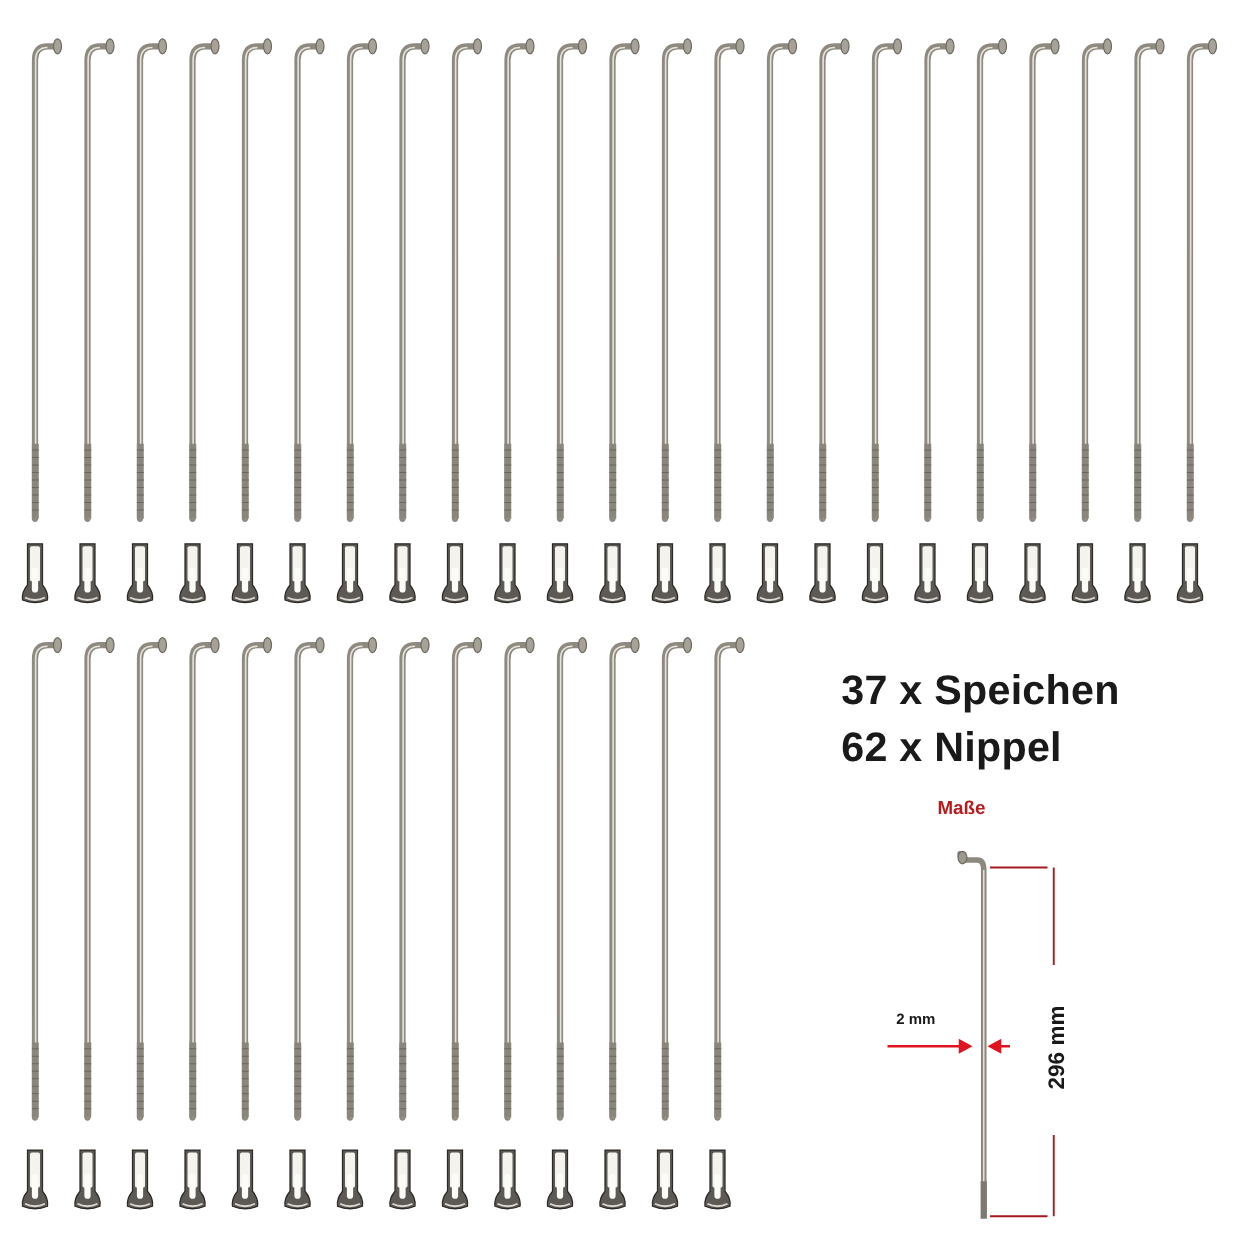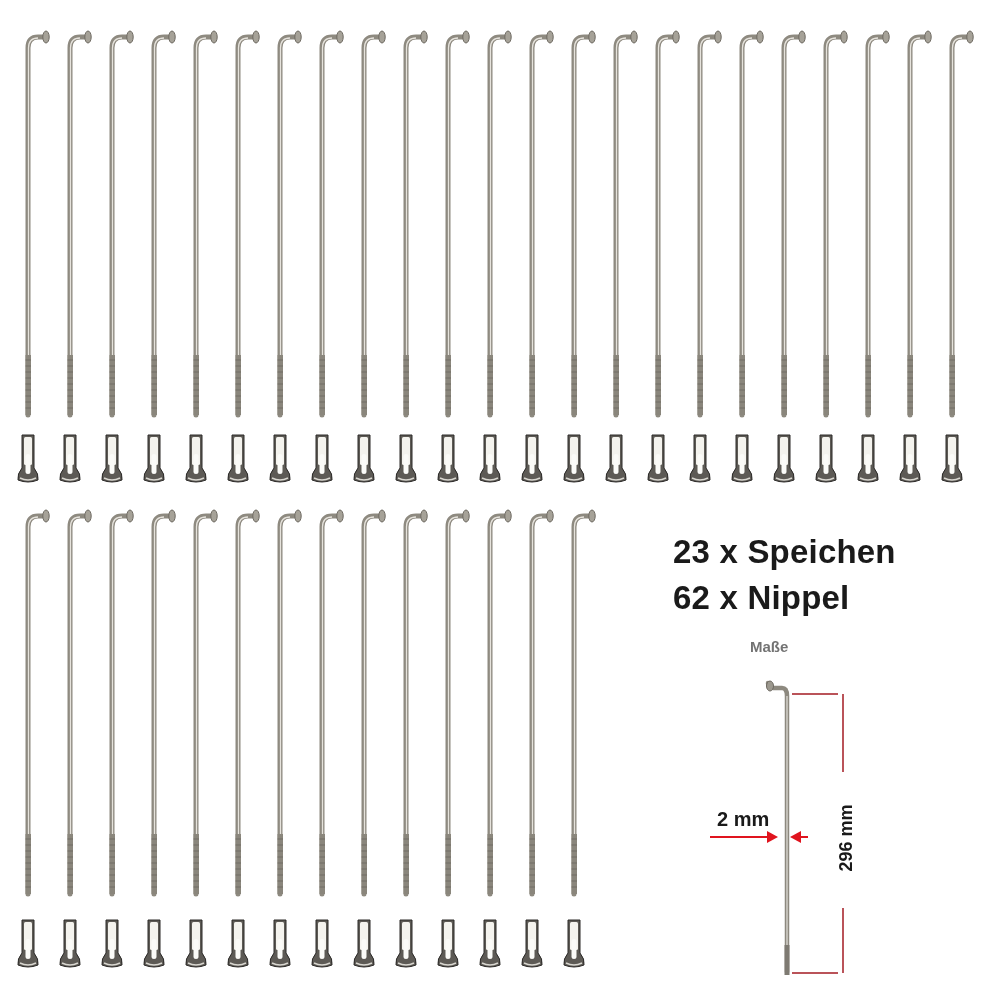--- a/index.html
+++ b/index.html
@@ -2,22 +2,22 @@
 <html><head>
 <meta charset="utf-8">
 <style>
   html, body { margin: 0; padding: 0; background: #ffffff; }
   body { width: 1000px; height: 1000px; position: relative; overflow: hidden; font-family: "Liberation Sans", sans-serif; }
   .row { position: absolute; left: 0; }
   .spoke { position: absolute; width: 40px; }
   .spoke svg, .nipple svg { display: block; }
   .nipple { position: absolute; width: 24px; }
   .title { position: absolute; left: 673px; font-weight: bold; color: #1a1a1a; font-size: 33px; line-height: 40px; letter-spacing: 0.2px; white-space: nowrap; }
-  .masse { position: absolute; left: 750px; top: 638px; font-weight: bold; font-size: 15px; color: #737373; }
-  .dim-lbl { position: absolute; font-weight: bold; font-size: 20px; color: #1a1a1a; white-space: nowrap; }
+  .masse { position: absolute; left: 750px; top: 638px; font-weight: bold; font-size: 15px; color: #b91c1c; }
+  .dim-lbl { position: absolute; font-weight: bold; font-size: 12px; color: #1a1a1a; white-space: nowrap; }
   .len-lbl { position: absolute; left: 846px; top: 838px; transform: translate(-50%,-50%) rotate(-90deg); font-weight: bold; font-size: 18px; color: #1a1a1a; white-space: nowrap; }
 </style>
 </head>
 <body>
 
 <div id="top-spokes" class="row">
     <div class="spoke" style="left: 16px; top: 30px;">
   <svg width="40" height="390" viewBox="0 0 40 390">
     <defs>
       <linearGradient id="steelG" x1="0" x2="1" y1="0" y2="0">
@@ -1276,21 +1276,21 @@
     <div class="nipple" style="left: 562px; top: 917px;">
   <svg width="24" height="54" viewBox="0 0 24 54">
     <path d="M 6 3 L 18 3 L 18 36 Q 23 42 22 48 Q 12 52 2 48 Q 1 42 6 36 Z" fill="#5d5a55" stroke="#2c2a28" stroke-width="1"></path>
     <rect x="8" y="5" width="8" height="28" rx="1.5" fill="#f4f3ee"></rect>
     <rect x="9.5" y="22" width="5" height="20" rx="2.5" fill="#fbfbf8"></rect>
     <path d="M 4 46 Q 12 50 20 46" fill="none" stroke="#d9d7d0" stroke-width="1.5"></path>
   </svg>
 </div>
   </div>
 
-<div class="title" style="top:532px;">23 x Speichen</div>
+<div class="title" style="top:532px;">37 x Speichen</div>
 <div class="title" style="top:578px;">62 x Nippel</div>
 
 <div class="masse">Maße</div>
 
 <svg style="position:absolute;left:690px;top:660px;" width="200" height="340" viewBox="0 0 200 340">
   <g>
     <path d="M 78 23 Q 78 28 83 28 L 92 28 Q 97 28 97 36 L 97 312" fill="none" stroke="#8d897f" stroke-width="4.5" stroke-linecap="round"></path>
     <path d="M 97 36 L 97 312" fill="none" stroke="#e4e2dc" stroke-width="1.2"></path>
     <ellipse cx="80" cy="26" rx="3.5" ry="5" fill="#9c988e" stroke="#6e6a62" stroke-width="1"></ellipse>
     <rect x="94.5" y="285" width="5" height="30" fill="#7e7a72"></rect>

